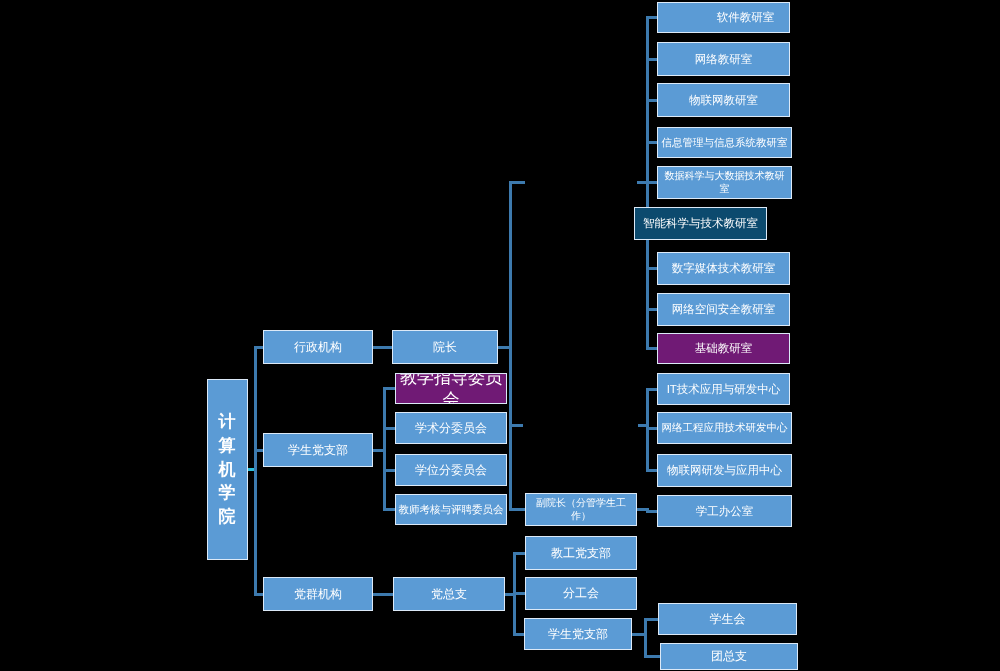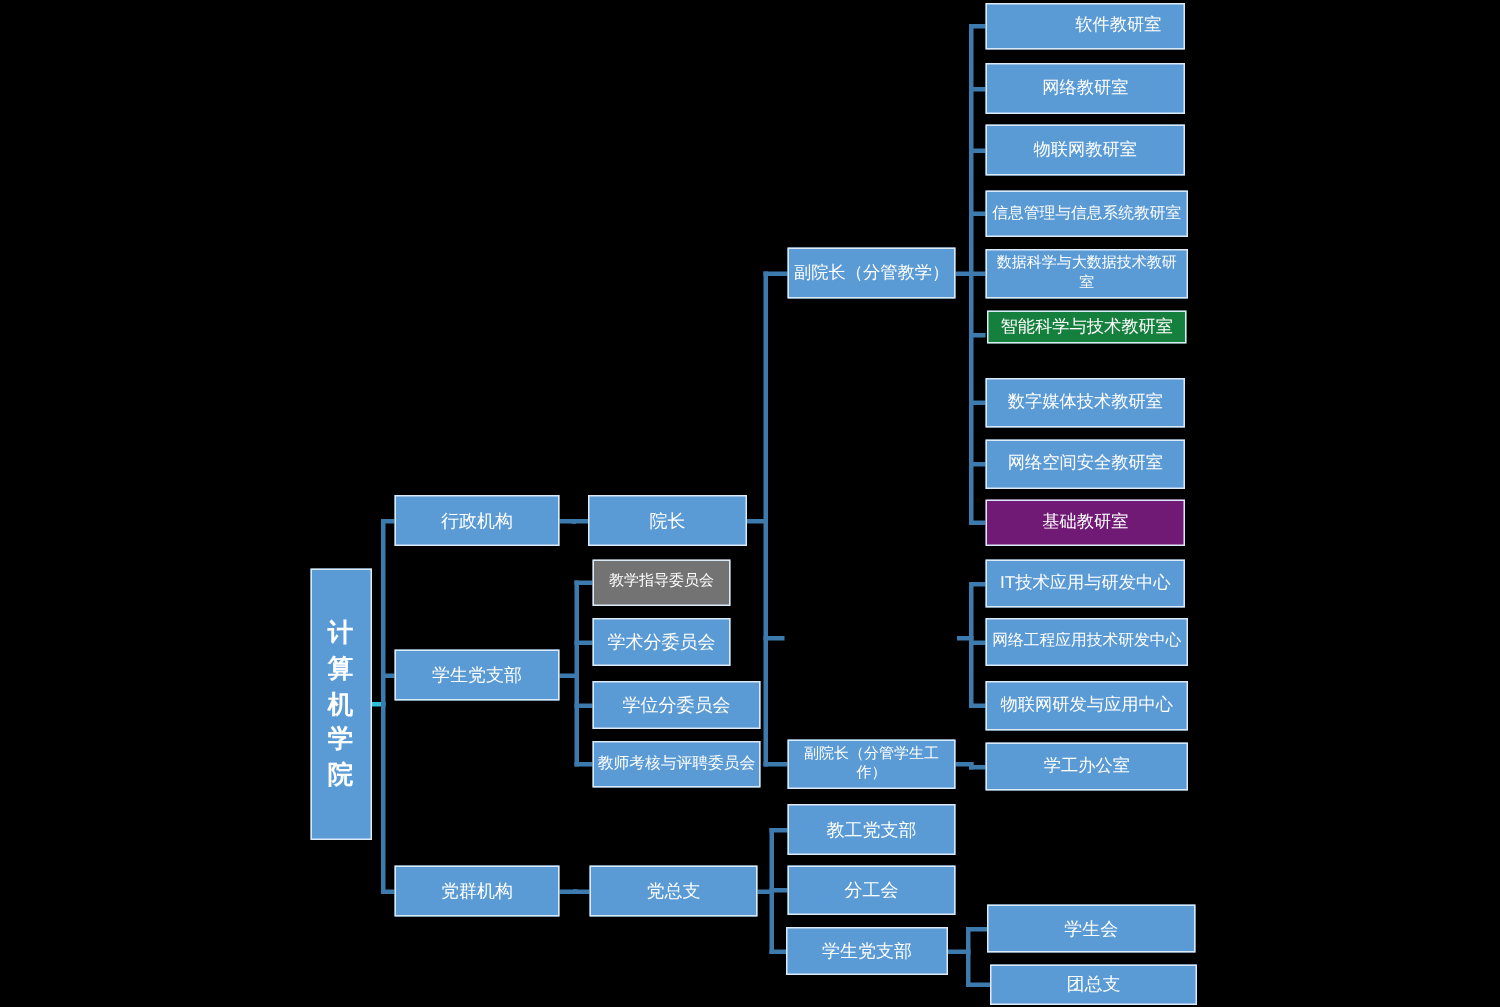--- a/index.html
+++ b/index.html
@@ -91,33 +91,32 @@
     <div class="seg" style="left: 513px; top: 632.5px; width: 11px; height: 3px; background: rgb(61, 122, 174);"></div>
     <div class="seg" style="left: 632px; top: 632.5px; width: 14.5px; height: 3px; background: rgb(61, 122, 174);"></div>
     <div class="seg" style="left: 643.5px; top: 617.5px; width: 3px; height: 40.5px; background: rgb(61, 122, 174);"></div>
     <div class="seg" style="left: 643.5px; top: 617.5px; width: 14.5px; height: 3px; background: rgb(61, 122, 174);"></div>
     <div class="seg" style="left: 643.5px; top: 655px; width: 16.5px; height: 3px; background: rgb(61, 122, 174);"></div>
     <div class="node root" style="left: 207px; top: 379px; width: 41px; height: 181px; font-size: 17px; background: rgb(91, 155, 213); border-color: rgb(220, 233, 247); color: rgb(255, 255, 255);">计算机学院</div>
     <div class="node" style="left: 263px; top: 330px; width: 110px; height: 34px; background: rgb(91, 155, 213); border-color: rgb(220, 233, 247); color: rgb(255, 255, 255);">行政机构</div>
     <div class="node" style="left: 263px; top: 433px; width: 110px; height: 34px; background: rgb(91, 155, 213); border-color: rgb(220, 233, 247); color: rgb(255, 255, 255);">学生党支部</div>
     <div class="node" style="left: 263px; top: 577px; width: 110px; height: 34px; background: rgb(91, 155, 213); border-color: rgb(220, 233, 247); color: rgb(255, 255, 255);">党群机构</div>
     <div class="node" style="left: 392px; top: 330px; width: 106px; height: 34px; background: rgb(91, 155, 213); border-color: rgb(220, 233, 247); color: rgb(255, 255, 255);">院长</div>
-    <div class="node" style="left: 525px; top: 165px; width: 112px; height: 34px; font-size: 11.5px; background: rgb(91, 155, 213); border-color: rgb(220, 233, 247); color: rgb(255, 255, 255);">副院长（分管教学）</div>
     <div class="node" style="left: 525px; top: 493px; width: 112px; height: 33px; font-size: 10px; background: rgb(91, 155, 213); border-color: rgb(220, 233, 247); color: rgb(255, 255, 255);">副院长（分管学生工作）</div>
-    <div class="node" style="left: 395px; top: 373px; width: 92px; height: 31px; font-size: 10px; background: #737373; border-color: rgb(220, 233, 247); color: rgb(255, 255, 255);">教学指导委员会</div>
-    <div class="node" style="left: 395px; top: 412px; width: 92px; height: 32px; background: rgb(91, 155, 213); border-color: rgb(220, 233, 247); color: rgb(255, 255, 255);">学术分委员会</div>
+    <div class="node" style="left: 395px; top: 373px; width: 112px; height: 31px; font-size: 17px; background: #701a75; border-color: rgb(220, 233, 247); color: rgb(255, 255, 255);">教学指导委员会</div>
+    <div class="node" style="left: 395px; top: 412px; width: 112px; height: 32px; background: rgb(91, 155, 213); border-color: rgb(220, 233, 247); color: rgb(255, 255, 255);">学术分委员会</div>
     <div class="node" style="left: 395px; top: 454px; width: 112px; height: 32px; background: rgb(91, 155, 213); border-color: rgb(220, 233, 247); color: rgb(255, 255, 255);">学位分委员会</div>
     <div class="node" style="left: 395px; top: 494px; width: 112px; height: 31px; font-size: 10.5px; background: rgb(91, 155, 213); border-color: rgb(220, 233, 247); color: rgb(255, 255, 255);">教师考核与评聘委员会</div>
     <div class="node" style="left: 393px; top: 577px; width: 112px; height: 34px; background: rgb(91, 155, 213); border-color: rgb(220, 233, 247); color: rgb(255, 255, 255);">党总支</div>
     <div class="node" style="left: 657px; top: 2px; width: 133px; height: 31px; font-size: 11.5px; background: rgb(91, 155, 213); border-color: rgb(220, 233, 247); color: rgb(255, 255, 255); padding-left: 46px;">软件教研室</div>
     <div class="node" style="left: 657px; top: 42px; width: 133px; height: 34px; font-size: 11.5px; background: rgb(91, 155, 213); border-color: rgb(220, 233, 247); color: rgb(255, 255, 255);">网络教研室</div>
     <div class="node" style="left: 657px; top: 83px; width: 133px; height: 34px; font-size: 11.5px; background: rgb(91, 155, 213); border-color: rgb(220, 233, 247); color: rgb(255, 255, 255);">物联网教研室</div>
     <div class="node" style="left: 657px; top: 127px; width: 135px; height: 31px; font-size: 10.5px; background: rgb(91, 155, 213); border-color: rgb(220, 233, 247); color: rgb(255, 255, 255);">信息管理与信息系统教研室</div>
     <div class="node" style="left: 657px; top: 166px; width: 135px; height: 33px; font-size: 10px; background: rgb(91, 155, 213); border-color: rgb(220, 233, 247); color: rgb(255, 255, 255);">数据科学与大数据技术教研室</div>
-    <div class="node" style="left: 658px; top: 207px; width: 133px; height: 22px; font-size: 11.5px; background: #15803d; border-color: rgb(220, 233, 247); color: rgb(255, 255, 255);">智能科学与技术教研室</div>
+    <div class="node" style="left: 634px; top: 207px; width: 133px; height: 33px; font-size: 11.5px; background: #0c4a6e; border-color: rgb(220, 233, 247); color: rgb(255, 255, 255);">智能科学与技术教研室</div>
     <div class="node" style="left: 657px; top: 252px; width: 133px; height: 33px; font-size: 11.5px; background: rgb(91, 155, 213); border-color: rgb(220, 233, 247); color: rgb(255, 255, 255);">数字媒体技术教研室</div>
     <div class="node" style="left: 657px; top: 293px; width: 133px; height: 33px; font-size: 11.5px; background: rgb(91, 155, 213); border-color: rgb(220, 233, 247); color: rgb(255, 255, 255);">网络空间安全教研室</div>
     <div class="node" style="left: 657px; top: 333px; width: 133px; height: 31px; font-size: 11.5px; background: #701a75; border-color: rgb(220, 233, 247); color: rgb(255, 255, 255);">基础教研室</div>
     <div class="node" style="left: 657px; top: 373px; width: 133px; height: 32px; font-size: 11.5px; background: rgb(91, 155, 213); border-color: rgb(220, 233, 247); color: rgb(255, 255, 255);">IT技术应用与研发中心</div>
     <div class="node" style="left: 657px; top: 412px; width: 135px; height: 32px; font-size: 10.5px; background: rgb(91, 155, 213); border-color: rgb(220, 233, 247); color: rgb(255, 255, 255);">网络工程应用技术研发中心</div>
     <div class="node" style="left: 657px; top: 454px; width: 135px; height: 33px; font-size: 11.5px; background: rgb(91, 155, 213); border-color: rgb(220, 233, 247); color: rgb(255, 255, 255);">物联网研发与应用中心</div>
     <div class="node" style="left: 657px; top: 495px; width: 135px; height: 32px; font-size: 11.5px; background: rgb(91, 155, 213); border-color: rgb(220, 233, 247); color: rgb(255, 255, 255);">学工办公室</div>
     <div class="node" style="left: 525px; top: 536px; width: 112px; height: 34px; background: rgb(91, 155, 213); border-color: rgb(220, 233, 247); color: rgb(255, 255, 255);">教工党支部</div>
     <div class="node" style="left: 525px; top: 577px; width: 112px; height: 33px; background: rgb(91, 155, 213); border-color: rgb(220, 233, 247); color: rgb(255, 255, 255);">分工会</div>
     <div class="node" style="left: 524px; top: 618px; width: 108px; height: 32px; background: rgb(91, 155, 213); border-color: rgb(220, 233, 247); color: rgb(255, 255, 255);">学生党支部</div>

